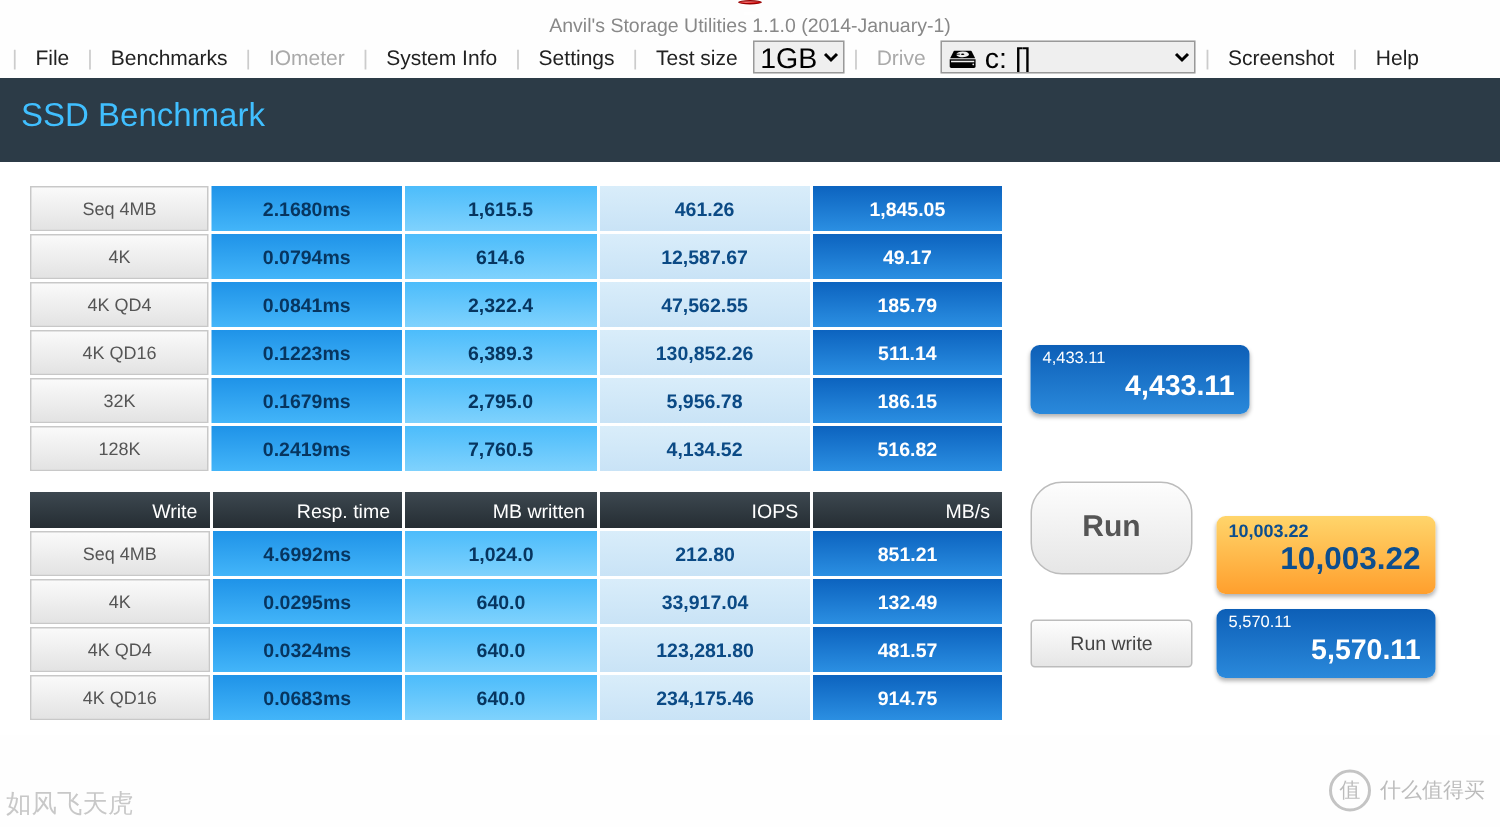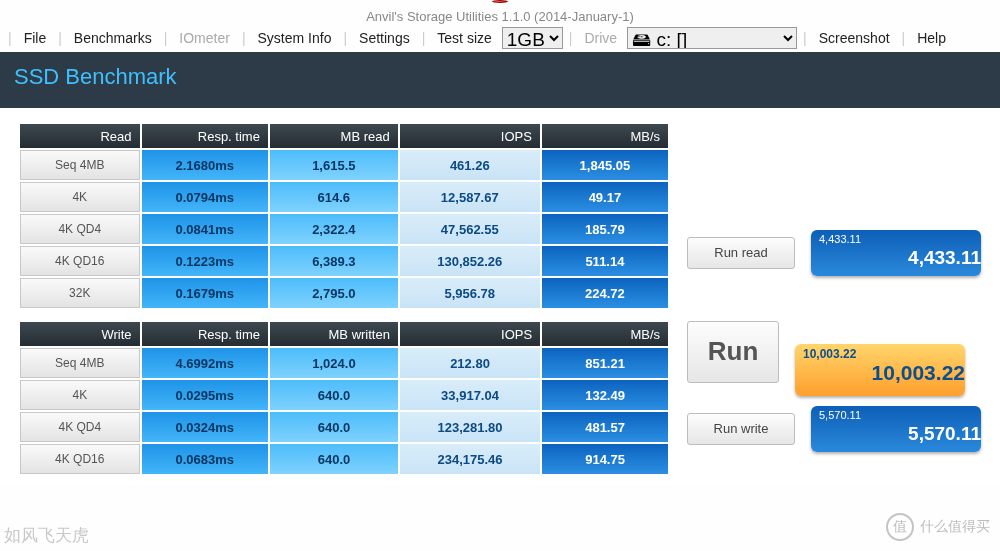--- a/index.html
+++ b/index.html
@@ -106,30 +106,31 @@
   .btn {
     background: linear-gradient(#fdfdfd, #e6e6e6);
     border: 1px solid #bcbcbc;
     border-radius: 3px;
     text-align: center;
     color: #444;
     cursor: pointer;
   }
   .btn.small { width: 108px; height: 32px; line-height:30px; font-size:13px;}
   .btn.big {
-    width: 92px; height: 62px;
-    font-size: 26px; font-weight:bold; color:#555;
+    width: 108px; height: 62px;
+    font-size: 20px; font-weight:bold; color:#555;
     line-height: 58px;
+    border-radius: 21px;
   }
   .scorecard {
     border-radius: 6px;
-    width: 170px;
+    width: 146px;
     height: 46px;
     position: relative;
-    padding: 3px 0;
+    padding: 3px 10px;
     color: #fff;
     box-shadow: 0 2px 3px rgba(0,0,0,0.3);
   }
   .scorecard.blue {
     background: linear-gradient(#0d5fb7, #2a89db);
   }
   .scorecard.orange {
     background: linear-gradient(#ffd56b, #ff9f2d);
     color: #0d4e8e;
     height: 52px;
@@ -194,27 +195,20 @@
 
 <div class="header">
   <span>SSD Benchmark</span>
 </div>
 
 <div class="content">
   <div class="tables">
 
     <table class="bench">
       <tbody>
-          <tr>
-        <th class="rowhdr">Read</th>
-        <th>Resp. time</th>
-        <th>MB read</th>
-        <th>IOPS</th>
-        <th>MB/s</th>
-      </tr>
       <tr>
             <td class="rowlabel">Seq 4MB</td>
             <td class="cell resp">2.1680ms</td>
             <td class="cell mb">1,615.5</td>
             <td class="cell iops">461.26</td>
             <td class="cell mbs">1,845.05</td>
           </tr>
       <tr>
             <td class="rowlabel">4K</td>
             <td class="cell resp">0.0794ms</td>
@@ -234,21 +228,28 @@
             <td class="cell resp">0.1223ms</td>
             <td class="cell mb">6,389.3</td>
             <td class="cell iops">130,852.26</td>
             <td class="cell mbs">511.14</td>
           </tr>
       <tr>
             <td class="rowlabel">32K</td>
             <td class="cell resp">0.1679ms</td>
             <td class="cell mb">2,795.0</td>
             <td class="cell iops">5,956.78</td>
-            <td class="cell mbs">224.72</td>
+            <td class="cell mbs">186.15</td>
+          </tr>
+      <tr>
+            <td class="rowlabel">128K</td>
+            <td class="cell resp">0.2419ms</td>
+            <td class="cell mb">7,760.5</td>
+            <td class="cell iops">4,134.52</td>
+            <td class="cell mbs">516.82</td>
           </tr>
     </tbody>
       </table>
 
     <div class="spacer"></div>
 
     <table class="bench">
       <tbody>
           <tr>
         <th class="rowhdr">Write</th>
@@ -285,21 +286,20 @@
             <td class="cell iops">234,175.46</td>
             <td class="cell mbs">914.75</td>
           </tr>
     </tbody>
       </table>
 
   </div>
 
   <div style="flex:1; position:relative;">
     <div class="runrow" style="position:absolute; top:108px; left:0;">
-      <div class="btn small">Run read</div>
       <div class="scorecard blue">
         <div class="small">4,433.11</div>
         <div class="big">4,433.11</div>
       </div>
     </div>
 
     <div class="runrow" style="position:absolute; top:186px; left:0;">
       <div class="btn big">Run</div>
       <div class="scorecard orange">
         <div class="small">10,003.22</div>

